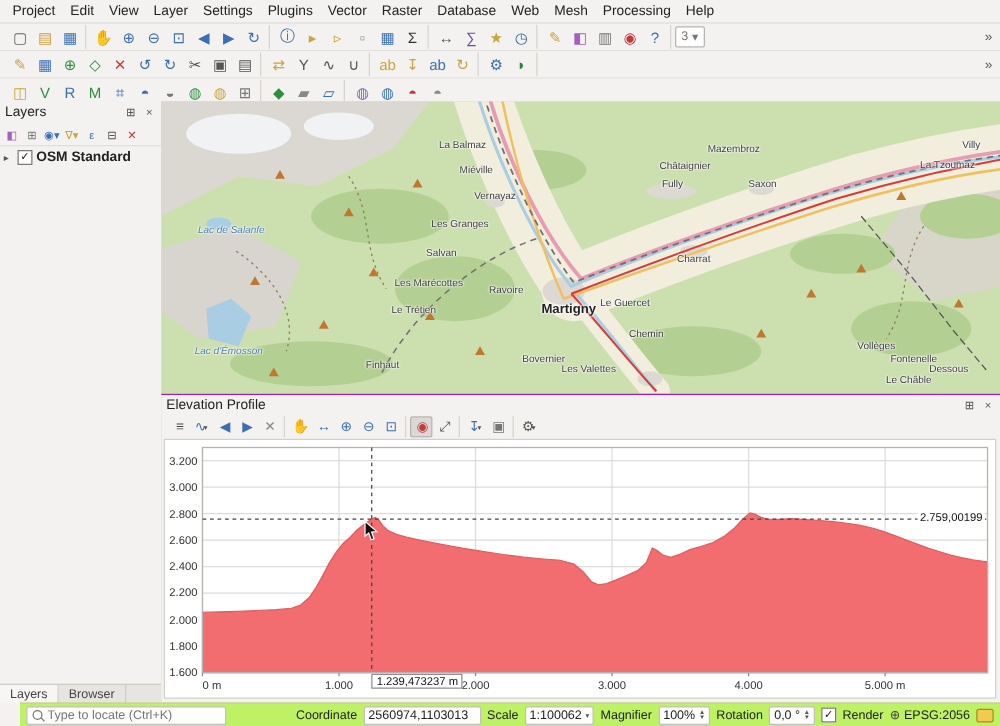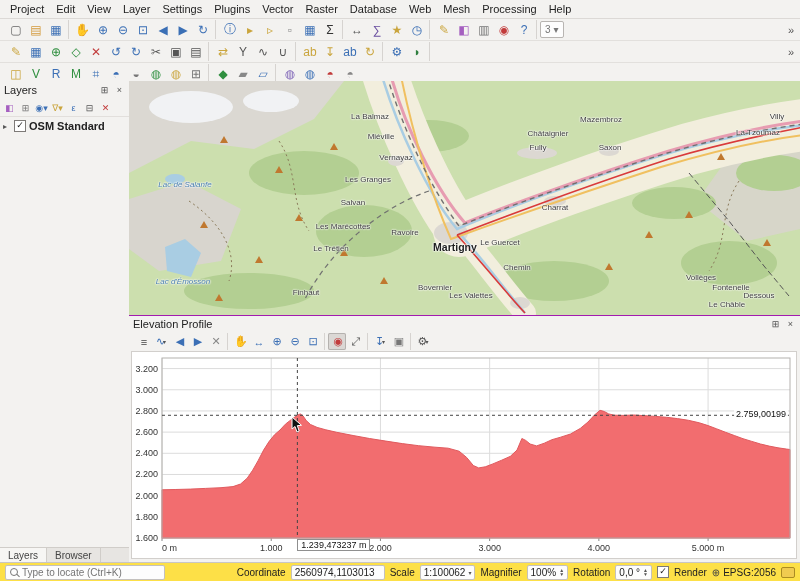--- a/index.html
+++ b/index.html
@@ -49,21 +49,21 @@
   button.ptb{width:18px;height:17px;display:flex;align-items:center;justify-content:center;border:none;background:transparent;
              font-size:11px;border-radius:2px;padding:0;}
   button.ptb.active{background:#dbd8d5;box-shadow:inset 0 0 0 1px #b5b2af;}
   button.ptb .dd{font-size:6px;color:#555;margin-left:-2px;}
   .chart-area{position:absolute;left:2px;top:35px;width:664px;height:206px;background:#fff;border:1px solid #d2cfcc;}
   .tick{position:absolute;font-size:9px;color:#333;white-space:nowrap;}
   .cursor-tip{position:absolute;background:#fff;border:1px solid #8f8f8f;padding:0 3px;font-size:9px;color:#111;z-index:5;}
   .cursor-ylab{position:absolute;background:rgba(255,255,255,.92);padding:0 2px;font-size:9px;color:#111;z-index:5;}
   .mouse-cursor{position:absolute;z-index:6;pointer-events:none;}
   
-  .statusbar{position:absolute;left:0;right:0;bottom:0;height:18px;background:#fde047;border-top:1px solid #c9c6c3;
+  .statusbar{position:absolute;left:16px;right:0;bottom:0;height:18px;background:#bef264;border-top:1px solid #c9c6c3;
              display:flex;align-items:center;gap:5px;padding:0 5px;font-size:10px;}
   .locate{display:flex;align-items:center;gap:4px;background:#fdfdfd;border:1px solid #c4c1be;border-radius:2px;height:13px;width:150px;padding:0 4px;}
   .locate input{border:none;outline:none;background:transparent;font:inherit;font-size:10px;color:#555;width:100%;padding:0;}
   .mag-icon{width:6px;height:6px;border:1.3px solid #777;border-radius:50%;position:relative;flex:none;}
   .mag-icon::after{content:'';position:absolute;width:4px;height:1.3px;background:#777;transform:rotate(45deg);right:-3px;bottom:-1px;}
   .sb-label{color:#222;white-space:nowrap;}
   .sb-box{background:#fdfdfd;border:1px solid #c4c1be;border-radius:2px;height:13px;display:flex;align-items:center;
           padding:0 3px;font-size:10px;color:#222;white-space:nowrap;}
   .sb-box .dd{font-size:6px;color:#555;margin-left:3px;}
   .spin{display:flex;flex-direction:column;justify-content:center;line-height:4px;font-size:5px;color:#555;margin-left:3px;}
@@ -509,21 +509,21 @@
           <path d="M592,72 l4,7 h-8 z"></path>
           <path d="M638,158 l4,7 h-8 z"></path>
         <path d="M480,182 l4,7 h-8 z"></path>
           <path d="M520,150 l4,7 h-8 z"></path>
       </g>
     </svg>
     <div>
 
     <span class="map-label town" style="left: 326px; top: 166px;">Martigny</span>
         <span class="map-label" style="left: 409px; top: 66px;">Fully</span>
-        <span class="map-label" style="left: 472px; top: 38px; text-align: right;">Mazembroz</span>
+        <span class="map-label" style="left: 458px; top: 38px; text-align: right;">Mazembroz</span>
         <span class="map-label" style="left: 419px; top: 52px;">Châtaignier</span>
         <span class="map-label" style="left: 426px; top: 126px;">Charrat</span>
         <span class="map-label" style="left: 481px; top: 66px;">Saxon</span>
         <span class="map-label" style="left: 267px; top: 76px;">Vernayaz</span>
         <span class="map-label" style="left: 241px; top: 35px;">La Balmaz</span>
         <span class="map-label" style="left: 252px; top: 55px;">Miéville</span>
         <span class="map-label" style="left: 239px; top: 98px;">Les Granges</span>
         <span class="map-label" style="left: 224px; top: 121px;">Salvan</span>
         <span class="map-label" style="left: 214px; top: 145px;">Les Marécottes</span>
         <span class="map-label" style="left: 202px; top: 167px;">Le Trétien</span>

